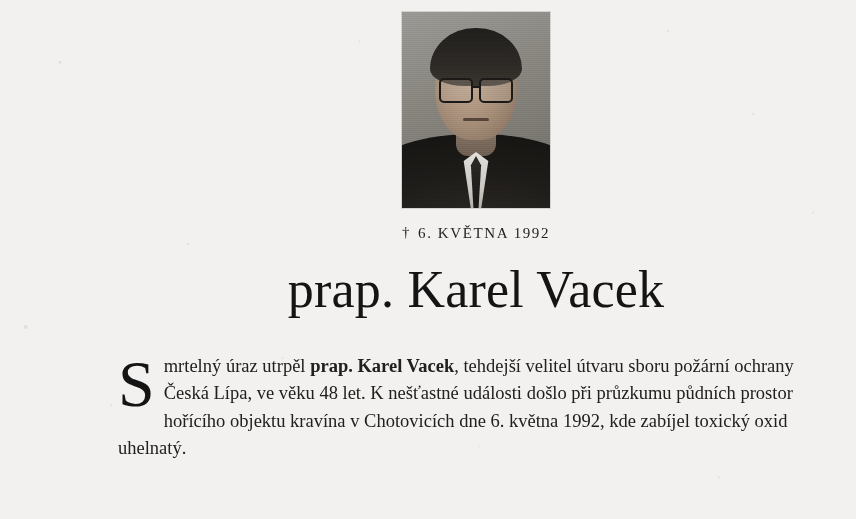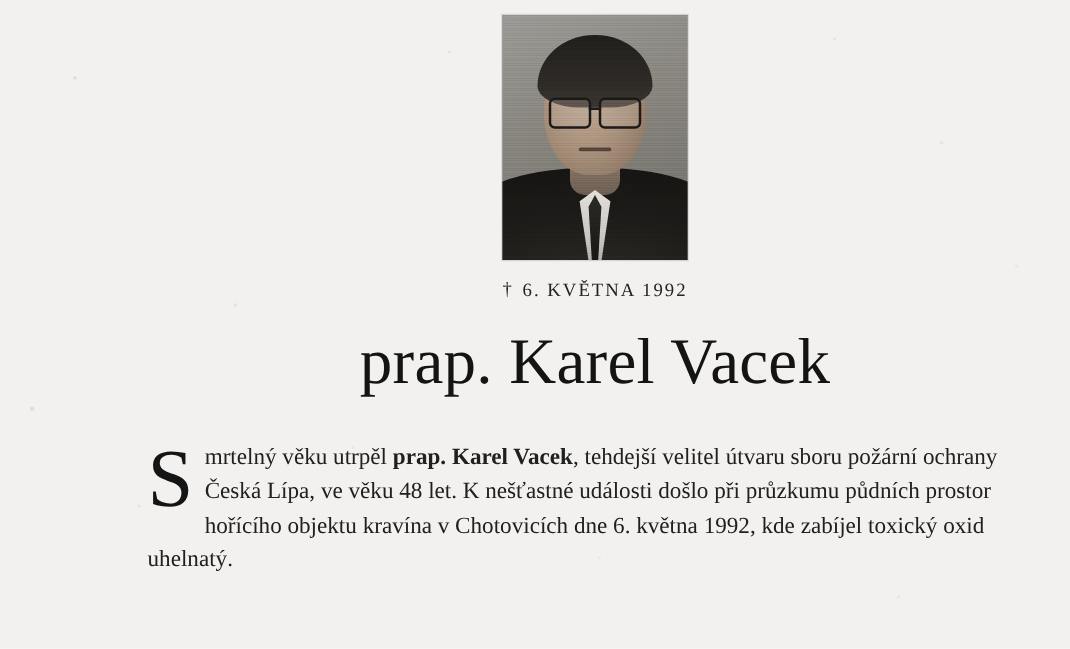--- a/index.html
+++ b/index.html
@@ -228,16 +228,16 @@
     </div>
   </div>
 
   <div class="date-line">
     <span class="cross">†</span><span>6. KVĚTNA 1992</span>
   </div>
 
   <h1 class="title">prap. Karel Vacek</h1>
 
   <div class="body-text">
-    <span class="dropcap">S</span><span>mrtelný věku utrpěl </span><b>prap. Karel Vacek</b><span>, tehdejší velitel útvaru sboru požární ochrany Česká Lípa, ve věku 48 let. K nešťastné události došlo při průzkumu půdních prostor hořícího objektu kravína v Chotovicích dne 6. května 1992, kde zabíjel toxický oxid uhelnatý.</span>
+    <span class="dropcap">S</span><span>mrtelný úraz utrpěl </span><b>prap. Karel Vacek</b><span>, tehdejší velitel útvaru sboru požární ochrany Česká Lípa, ve věku 48 let. K nešťastné události došlo při průzkumu půdních prostor hořícího objektu kravína v Chotovicích dne 6. května 1992, kde zabíjel toxický oxid uhelnatý.</span>
   </div>
 
 </div>
 
 </body></html>

